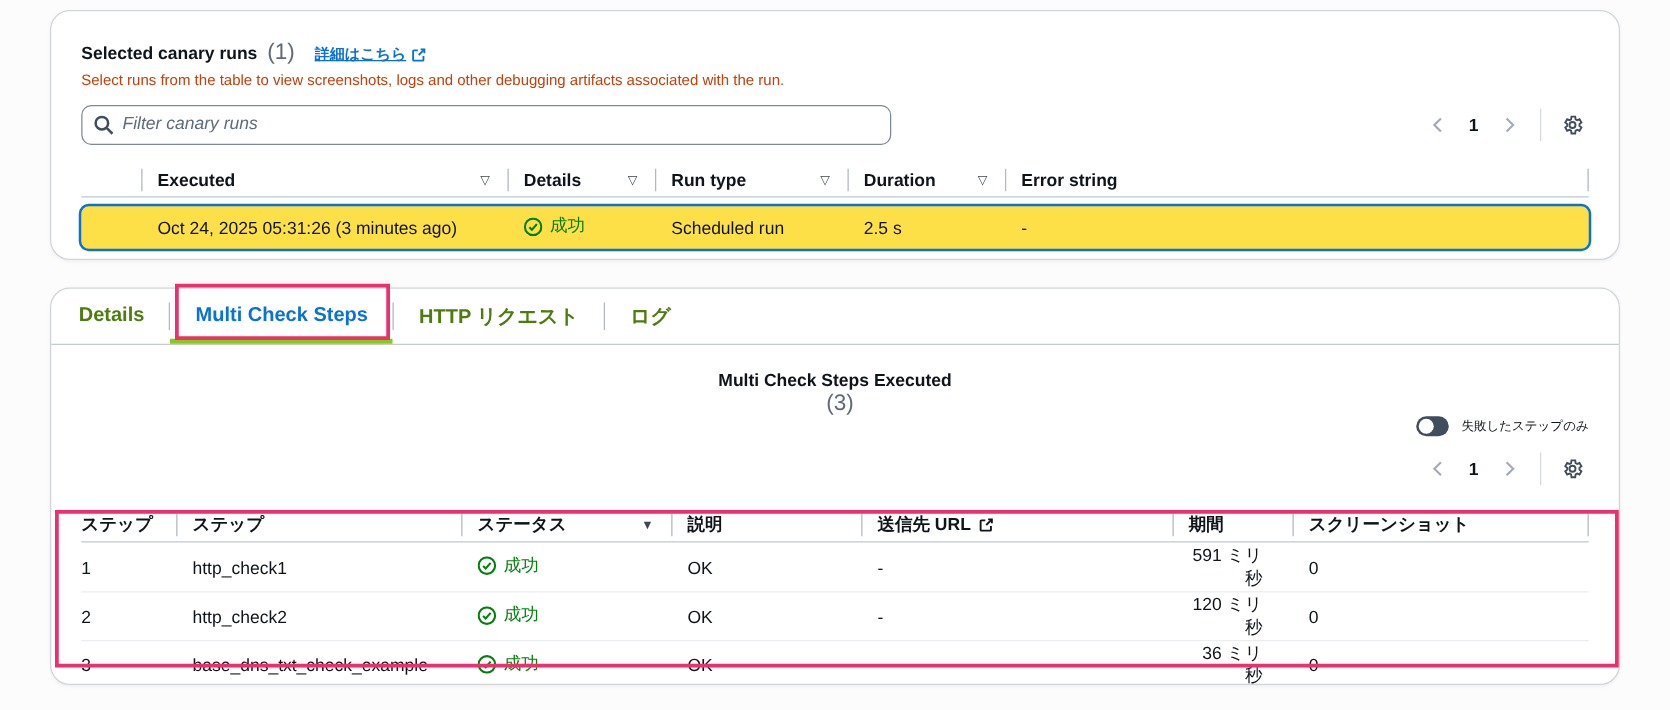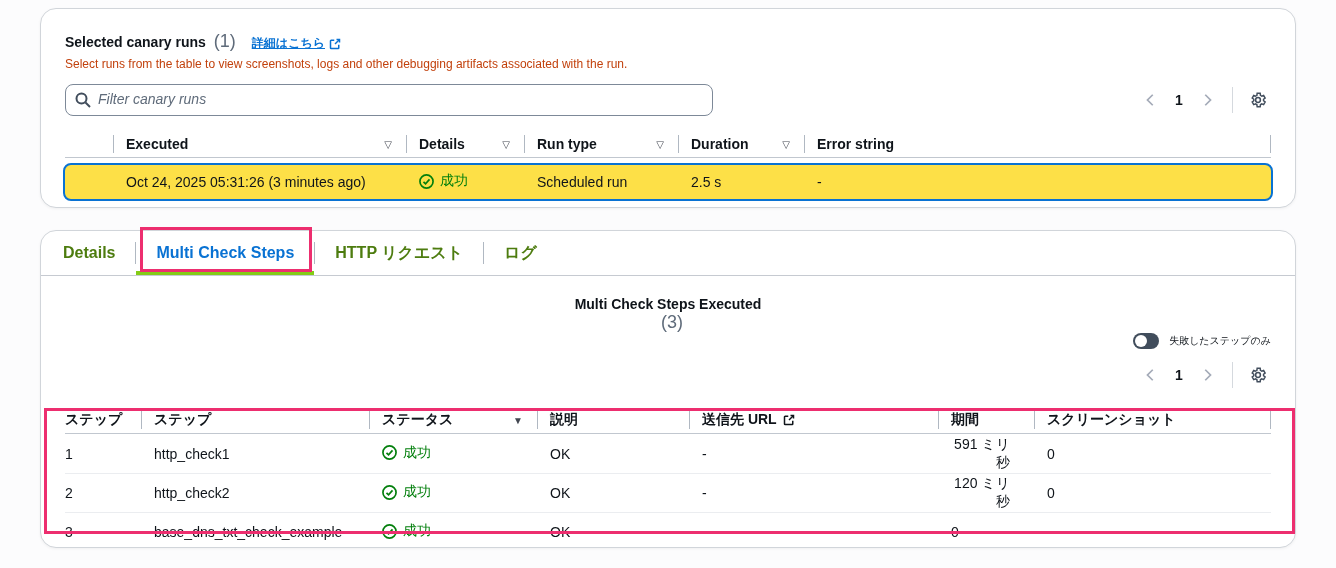--- a/index.html
+++ b/index.html
@@ -285,19 +285,20 @@
             <span class="check-icon">
               <svg width="15" height="15" viewBox="0 0 16 16" fill="none" stroke="#037f0c" stroke-width="1.8">
                 <circle cx="8" cy="8" r="7"></circle>
                 <path d="M4.8 8.3l2.2 2.2 4.2-4.8"></path>
               </svg>
             </span>
             <span>成功</span>
           </span></div>
       <div class="cell">OK</div>
       <div class="cell">-</div>
+      <div class="cell cell-right">36 ミリ秒</div>
       <div class="cell">0</div>
     </div>
   </div>
 </section>
 
 <div class="annotation" id="anno-tab"></div>
 <div class="annotation" id="anno-rows"></div>
 
 </body></html>

